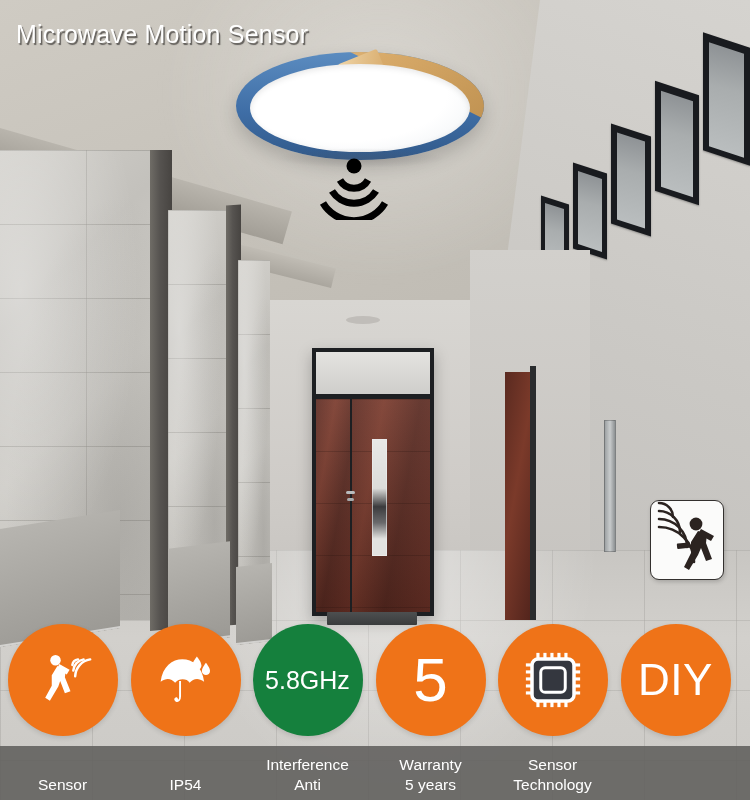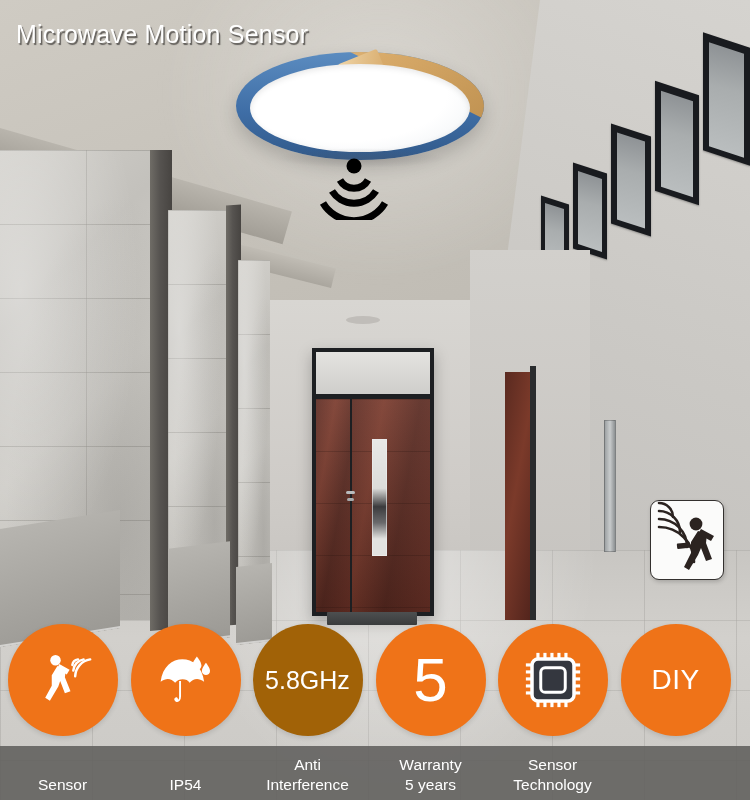--- a/index.html
+++ b/index.html
@@ -348,21 +348,21 @@
     box-shadow: 0 2px 5px rgba(0,0,0,.12);
   }
   .circle-text {
     color: #ffffff;
     font-weight: 400;
     line-height: 1;
     white-space: nowrap;
   }
   .t-ghz { font-size: 25px; }
   .t-five { font-size: 62px; font-weight: 400; }
-  .t-diy { font-size: 28px; letter-spacing: .5px; }
+  .t-diy { font-size: 44px; letter-spacing: .5px; }
 
   
   .label-bar {
     position: absolute;
     left: 0; bottom: 0;
     width: 750px;
     height: 54px;
     background: rgba(96,95,92,0.88);
   }
   .label {
@@ -499,21 +499,21 @@
           <path d="M26.5 33 L26.5 50 C 26.5 56 22 58 19.5 54.5 C 18.6 53.2 19.2 51.7 20.6 51.2 C 21.8 50.8 22.8 51.6 23 52.6 C 23.4 54.4 24.4 53.6 24.4 50.6 L24.4 33 Z" fill="#ffffff"></path>
           <path d="M44 6 C 44 6 39 12 39 16 C 39 19 41.5 21 44 21 C 46.5 21 49 19 49 16 C 49 12 44 6 44 6 Z" fill="#ffffff"></path>
           <path d="M54 13 C 54 13 49.5 18.5 49.5 22 C 49.5 24.8 51.8 26.6 54 26.6 C 56.2 26.6 58.5 24.8 58.5 22 C 58.5 18.5 54 13 54 13 Z" fill="#ffffff"></path>
           <path d="M37 19 C 37 19 33 24 33 27 C 33 29.5 35 31 37 31 C 39 31 41 29.5 41 27 C 41 24 37 19 37 19 Z" fill="#ffffff"></path>
         </svg>
       </div>
 
     </div>
 
     <div class="feature" style="left:245px;">
-      <div class="circle" style="background: #a16207;">
+      <div class="circle" style="background: #15803d;">
         <span class="circle-text t-ghz">5.8GHz</span>
       </div>
 
     </div>
 
     <div class="feature" style="left:368px;">
       <div class="circle" style="background: rgb(239, 115, 24);">
         <span class="circle-text t-five">5</span>
       </div>
 
@@ -561,22 +561,22 @@
     <div class="label-bar" style="background: rgba(96, 95, 92, 0.88);"></div>
 
     <div class="label" style="left:0px;">
       <div>Sensor</div>
     </div>
     <div class="label" style="left:123px;">
       <div>IP54</div>
       <div></div>
     </div>
     <div class="label" style="left:245px;">
+      <div>Interference</div>
       <div>Anti</div>
-      <div>Interference</div>
     </div>
     <div class="label" style="left:368px;">
       <div>Warranty</div>
       <div>5 years</div>
     </div>
     <div class="label" style="left:490px;">
       <div>Sensor</div>
       <div>Technology</div>
     </div>
 

